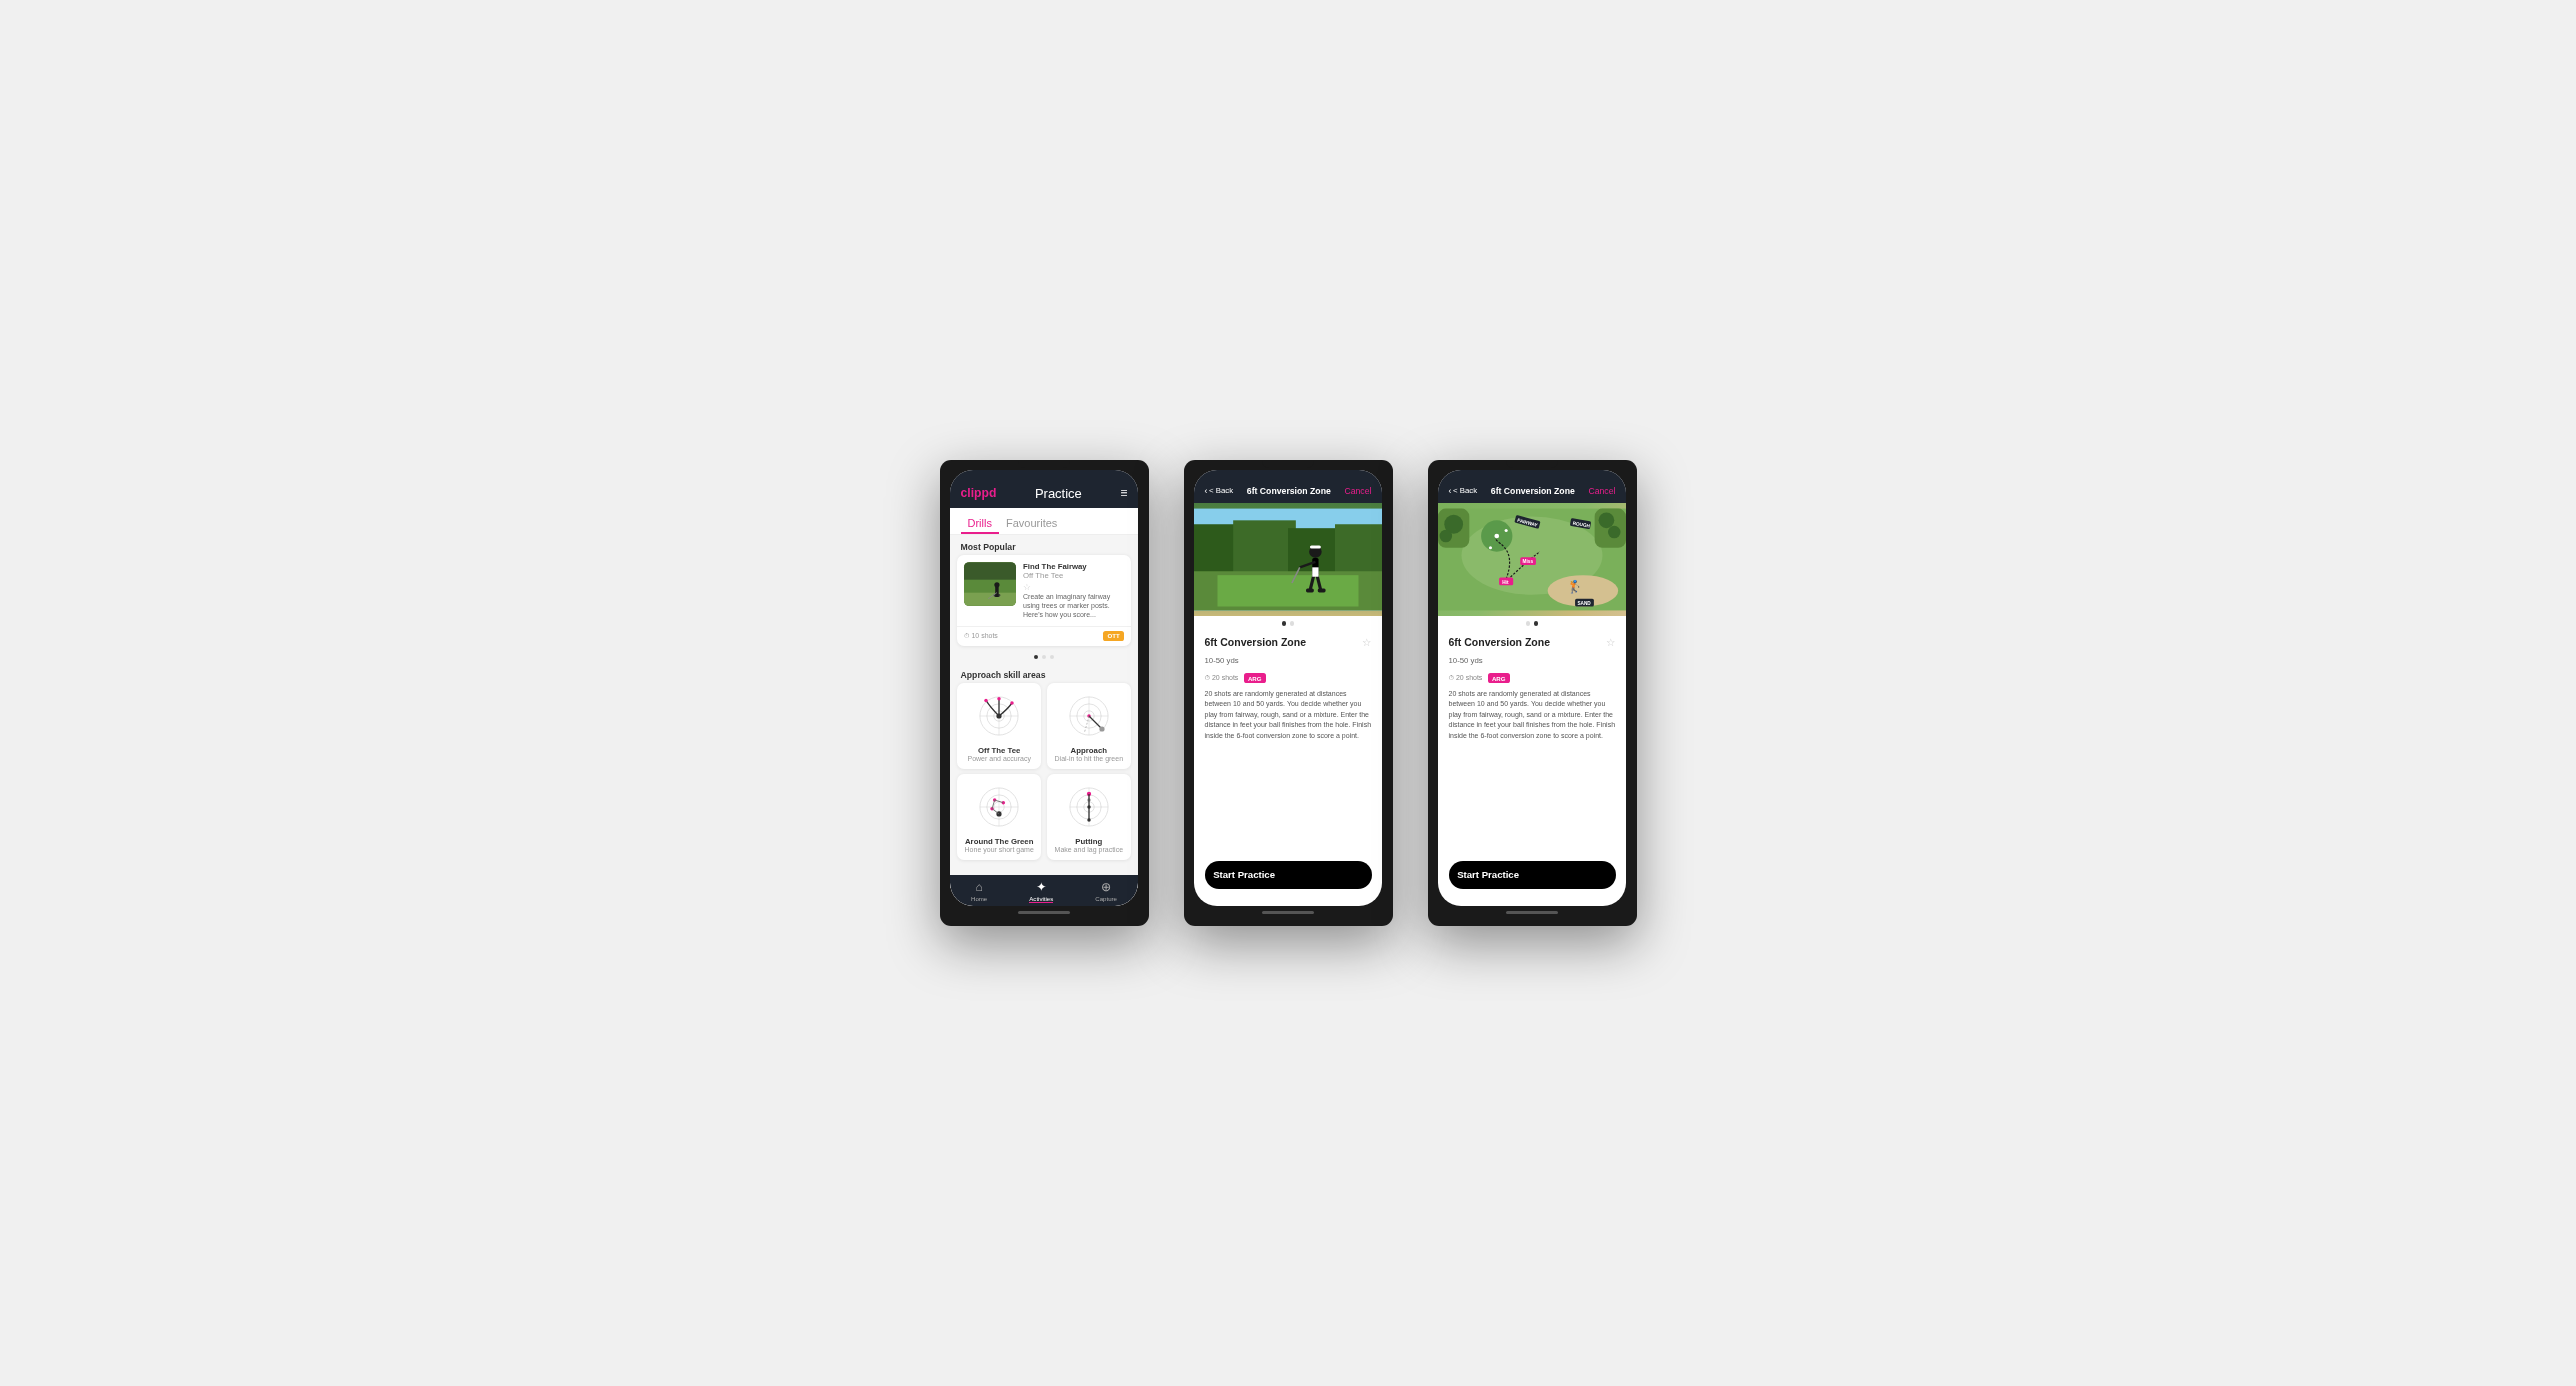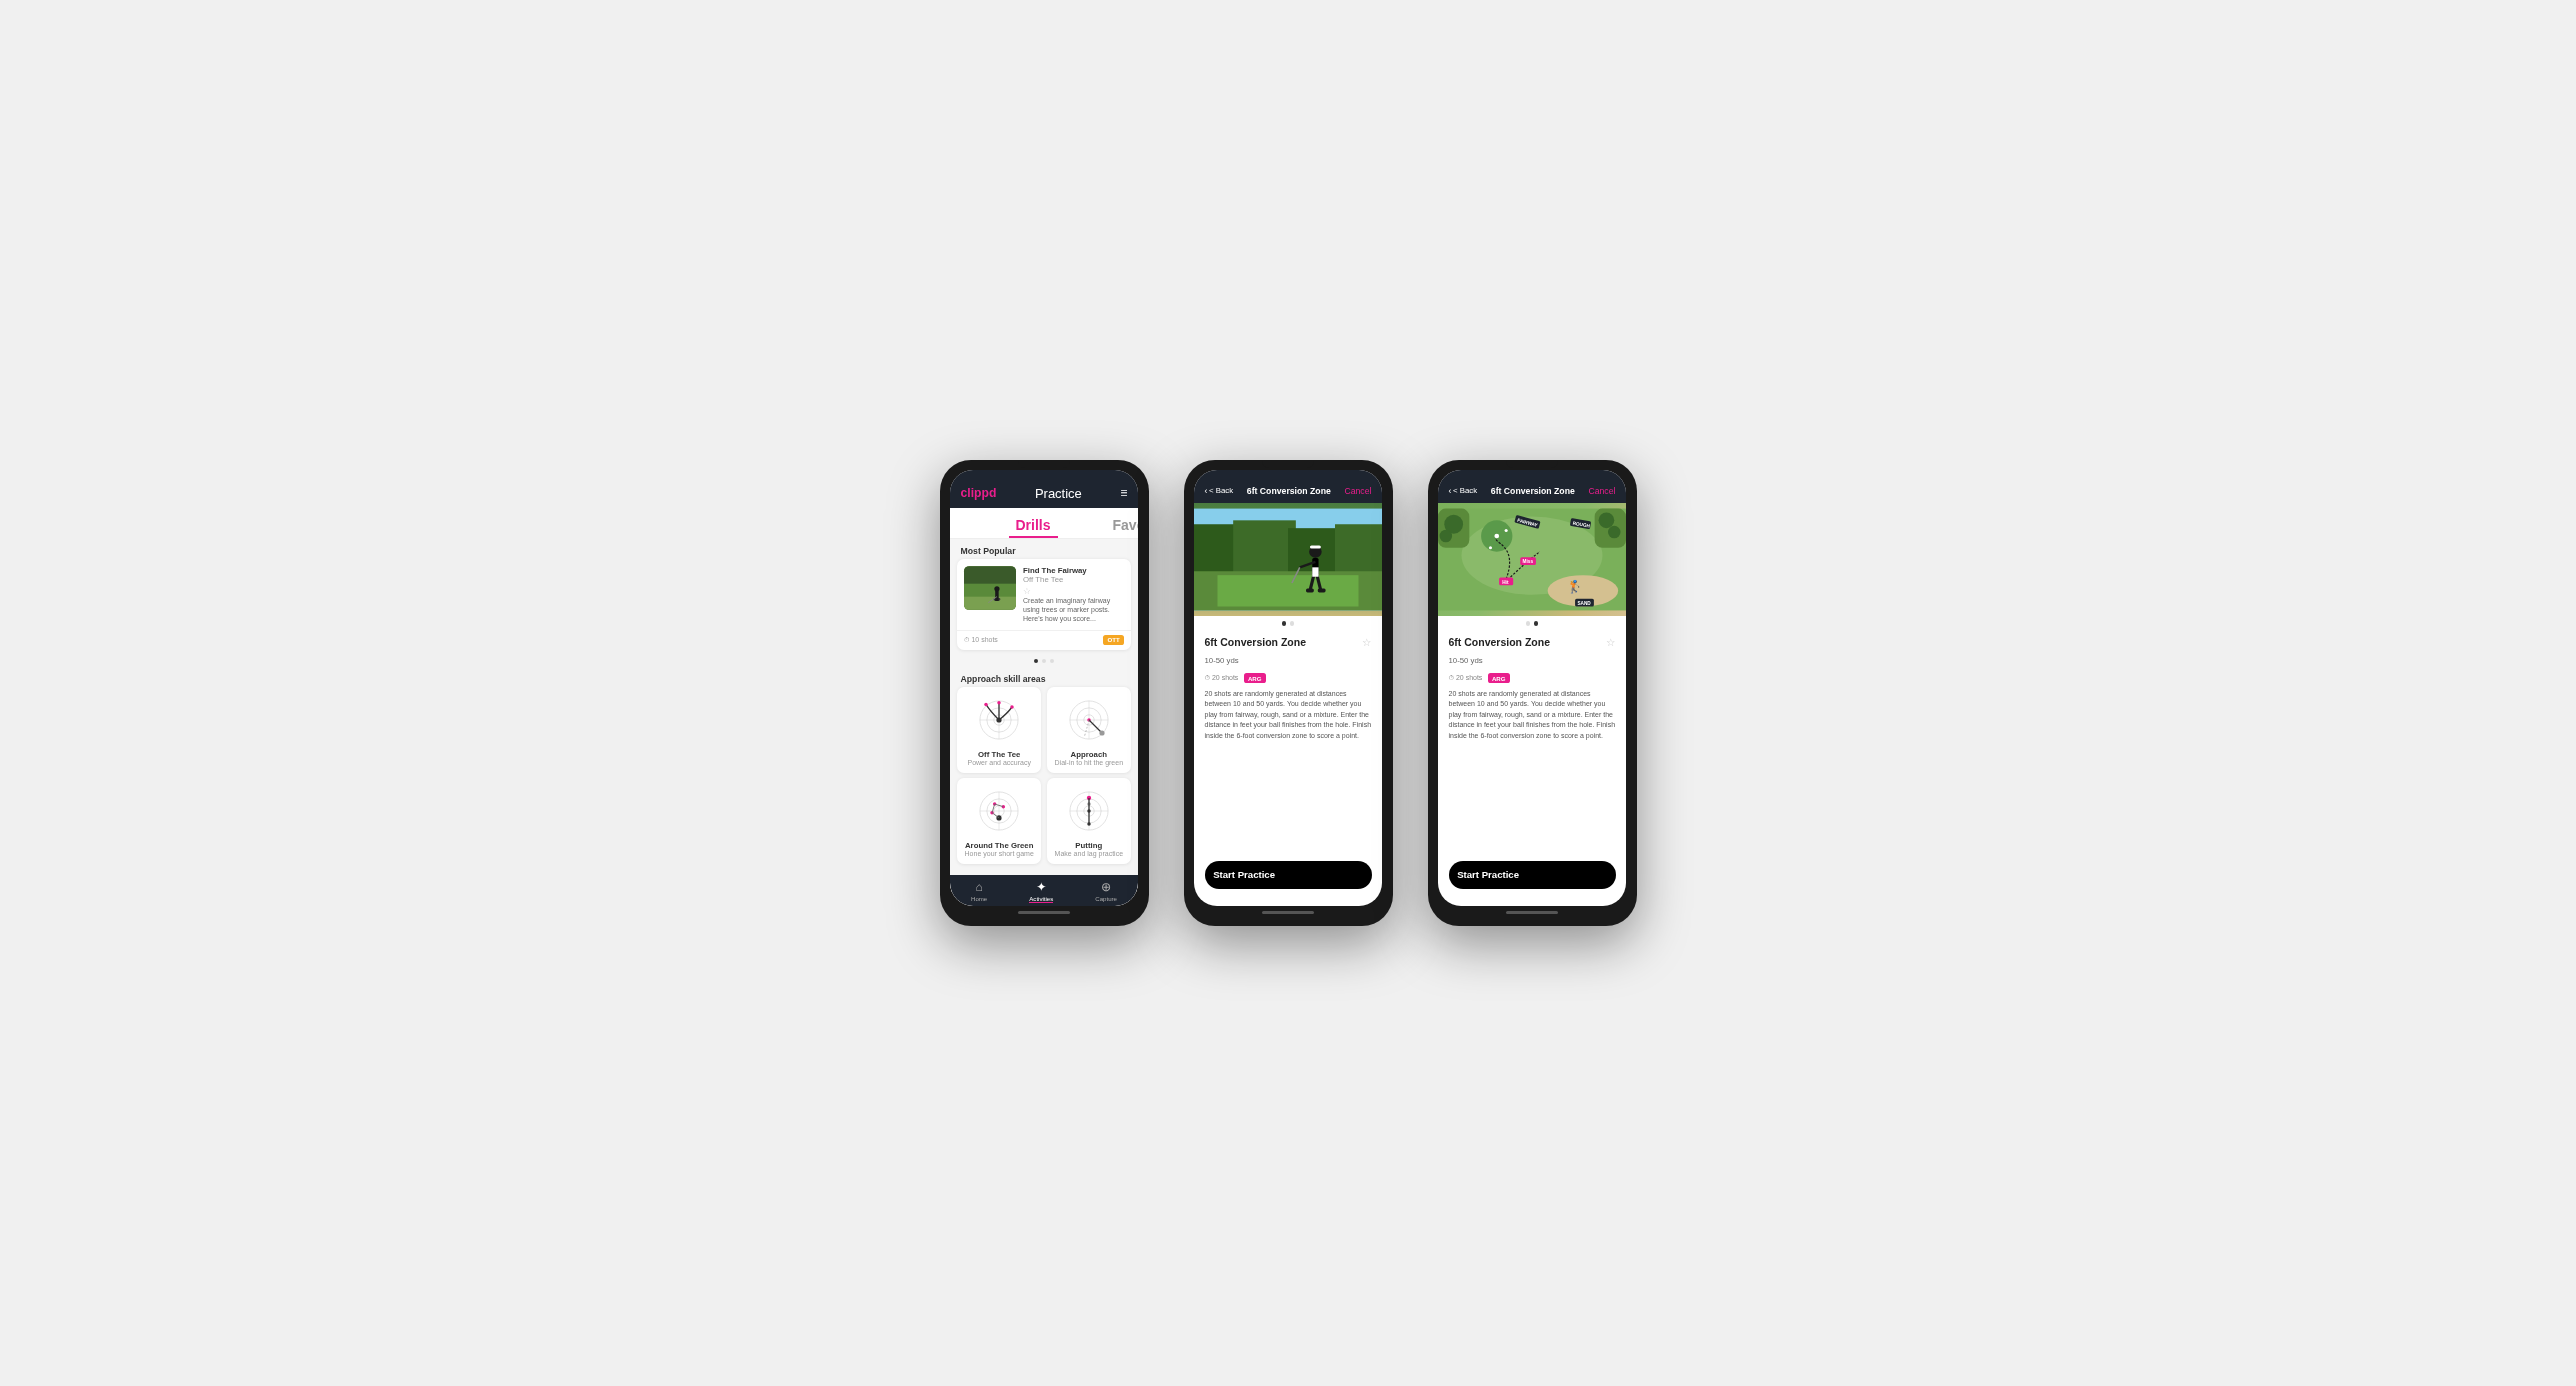--- a/index.html
+++ b/index.html
@@ -11,21 +11,21 @@
       min-height: 100vh;
       font-family: -apple-system, BlinkMacSystemFont, 'Segoe UI', sans-serif;
       gap: 35px;
       padding: 35px;
     }
 
     
     .phone {
       width: 209px;
       background: #1a1a1a;
-      border-radius: 31px;
+      border-radius: 11px;
       padding: 10.5px;
       box-shadow: 0 17.4px 52px rgba(0,0,0,0.4);
       position: relative;
     }
     .phone-screen {
       background: #fff;
       border-radius: 23px;
       overflow: hidden;
       position: relative;
       height: 436px;
@@ -66,27 +66,26 @@
       color: #fff;
       font-size: 12.2px;
     }
     .p1-tabs {
       background: #fff;
       display: flex;
       padding: 5.2px 10.5px 0;
       border-bottom: 0.9px solid #eee;
     }
     .p1-tab {
-      font-size: 14px;
-      font-weight: 700;
+      font-size: 11px;
+      font-weight: 400;
       padding: 3.5px 7px 5.2px;
       cursor: pointer;
       color: #999;
       position: relative;
-      margin-left: 48px;
     }
     .p1-tab.active {
       color: #e91e8c;
     }
     .p1-tab.active::after {
       content: '';
       position: absolute;
       bottom: 0; left: 0; right: 0;
       height: 1.7px;
       background: #e91e8c;

